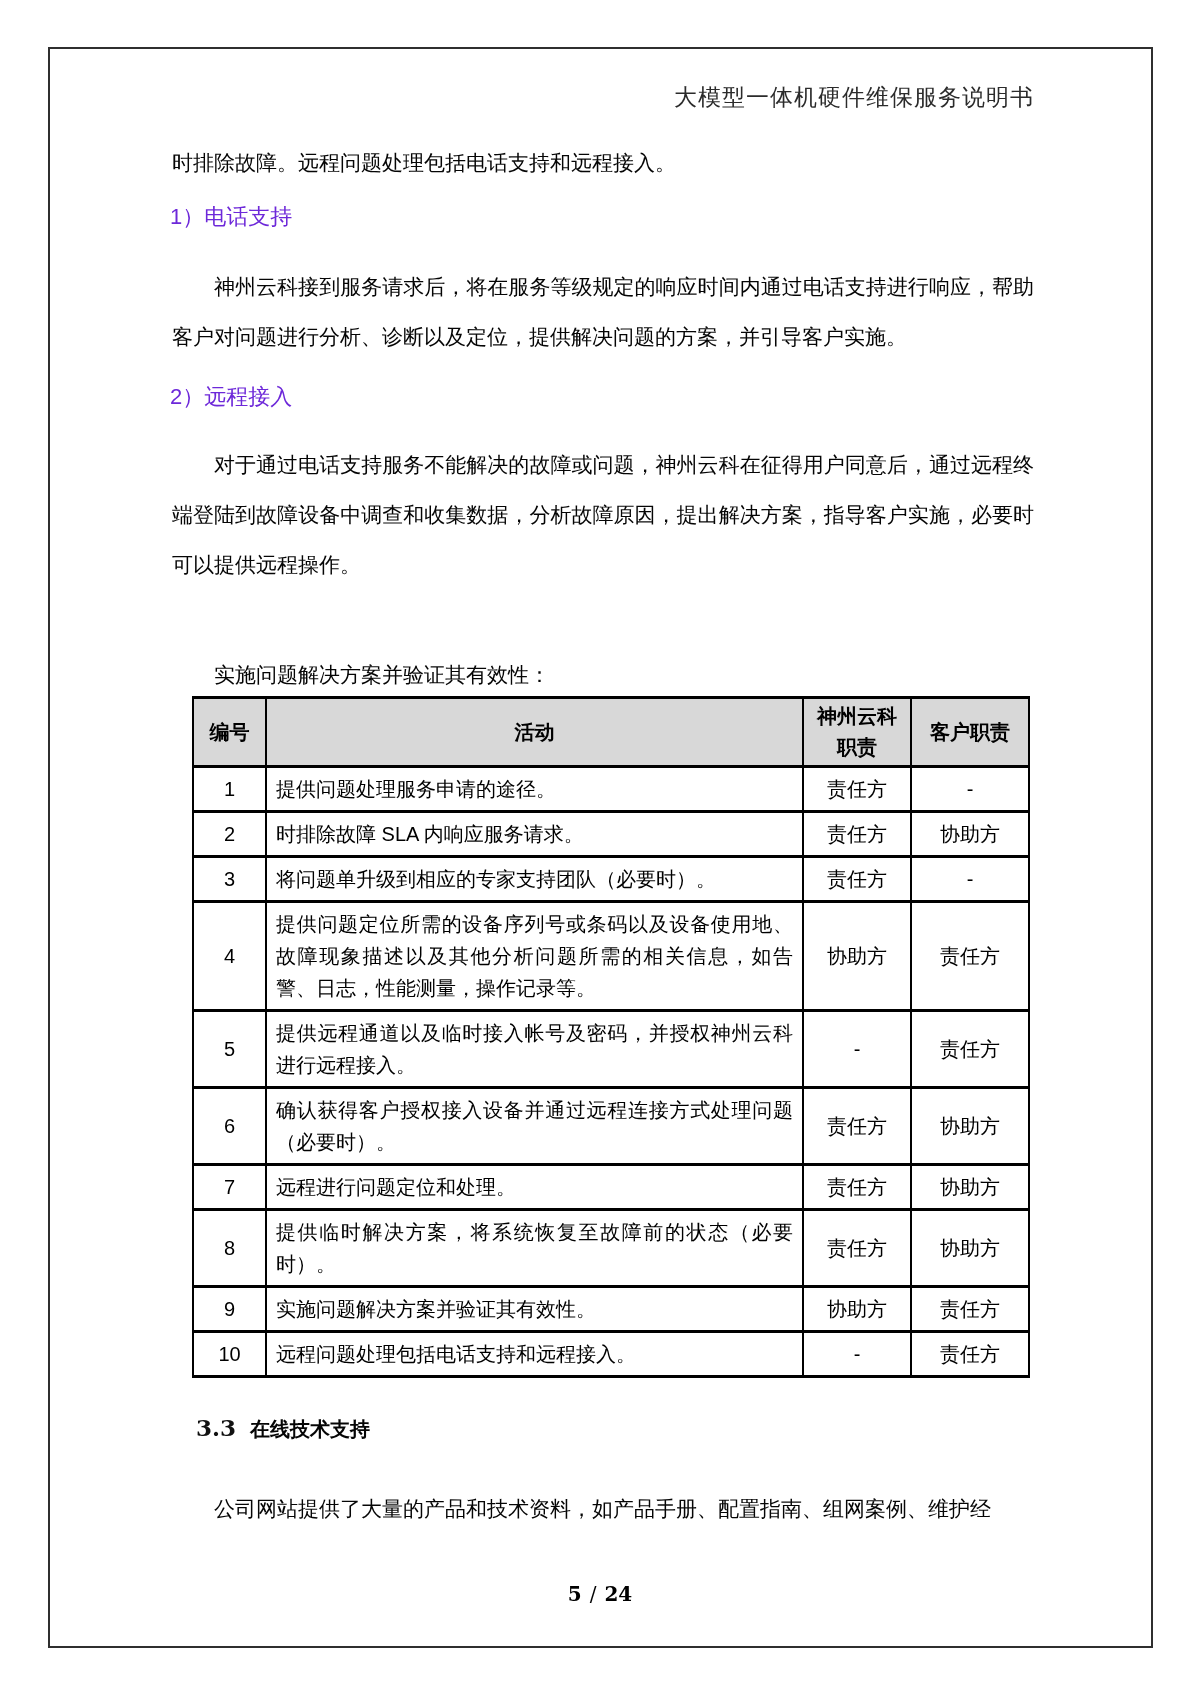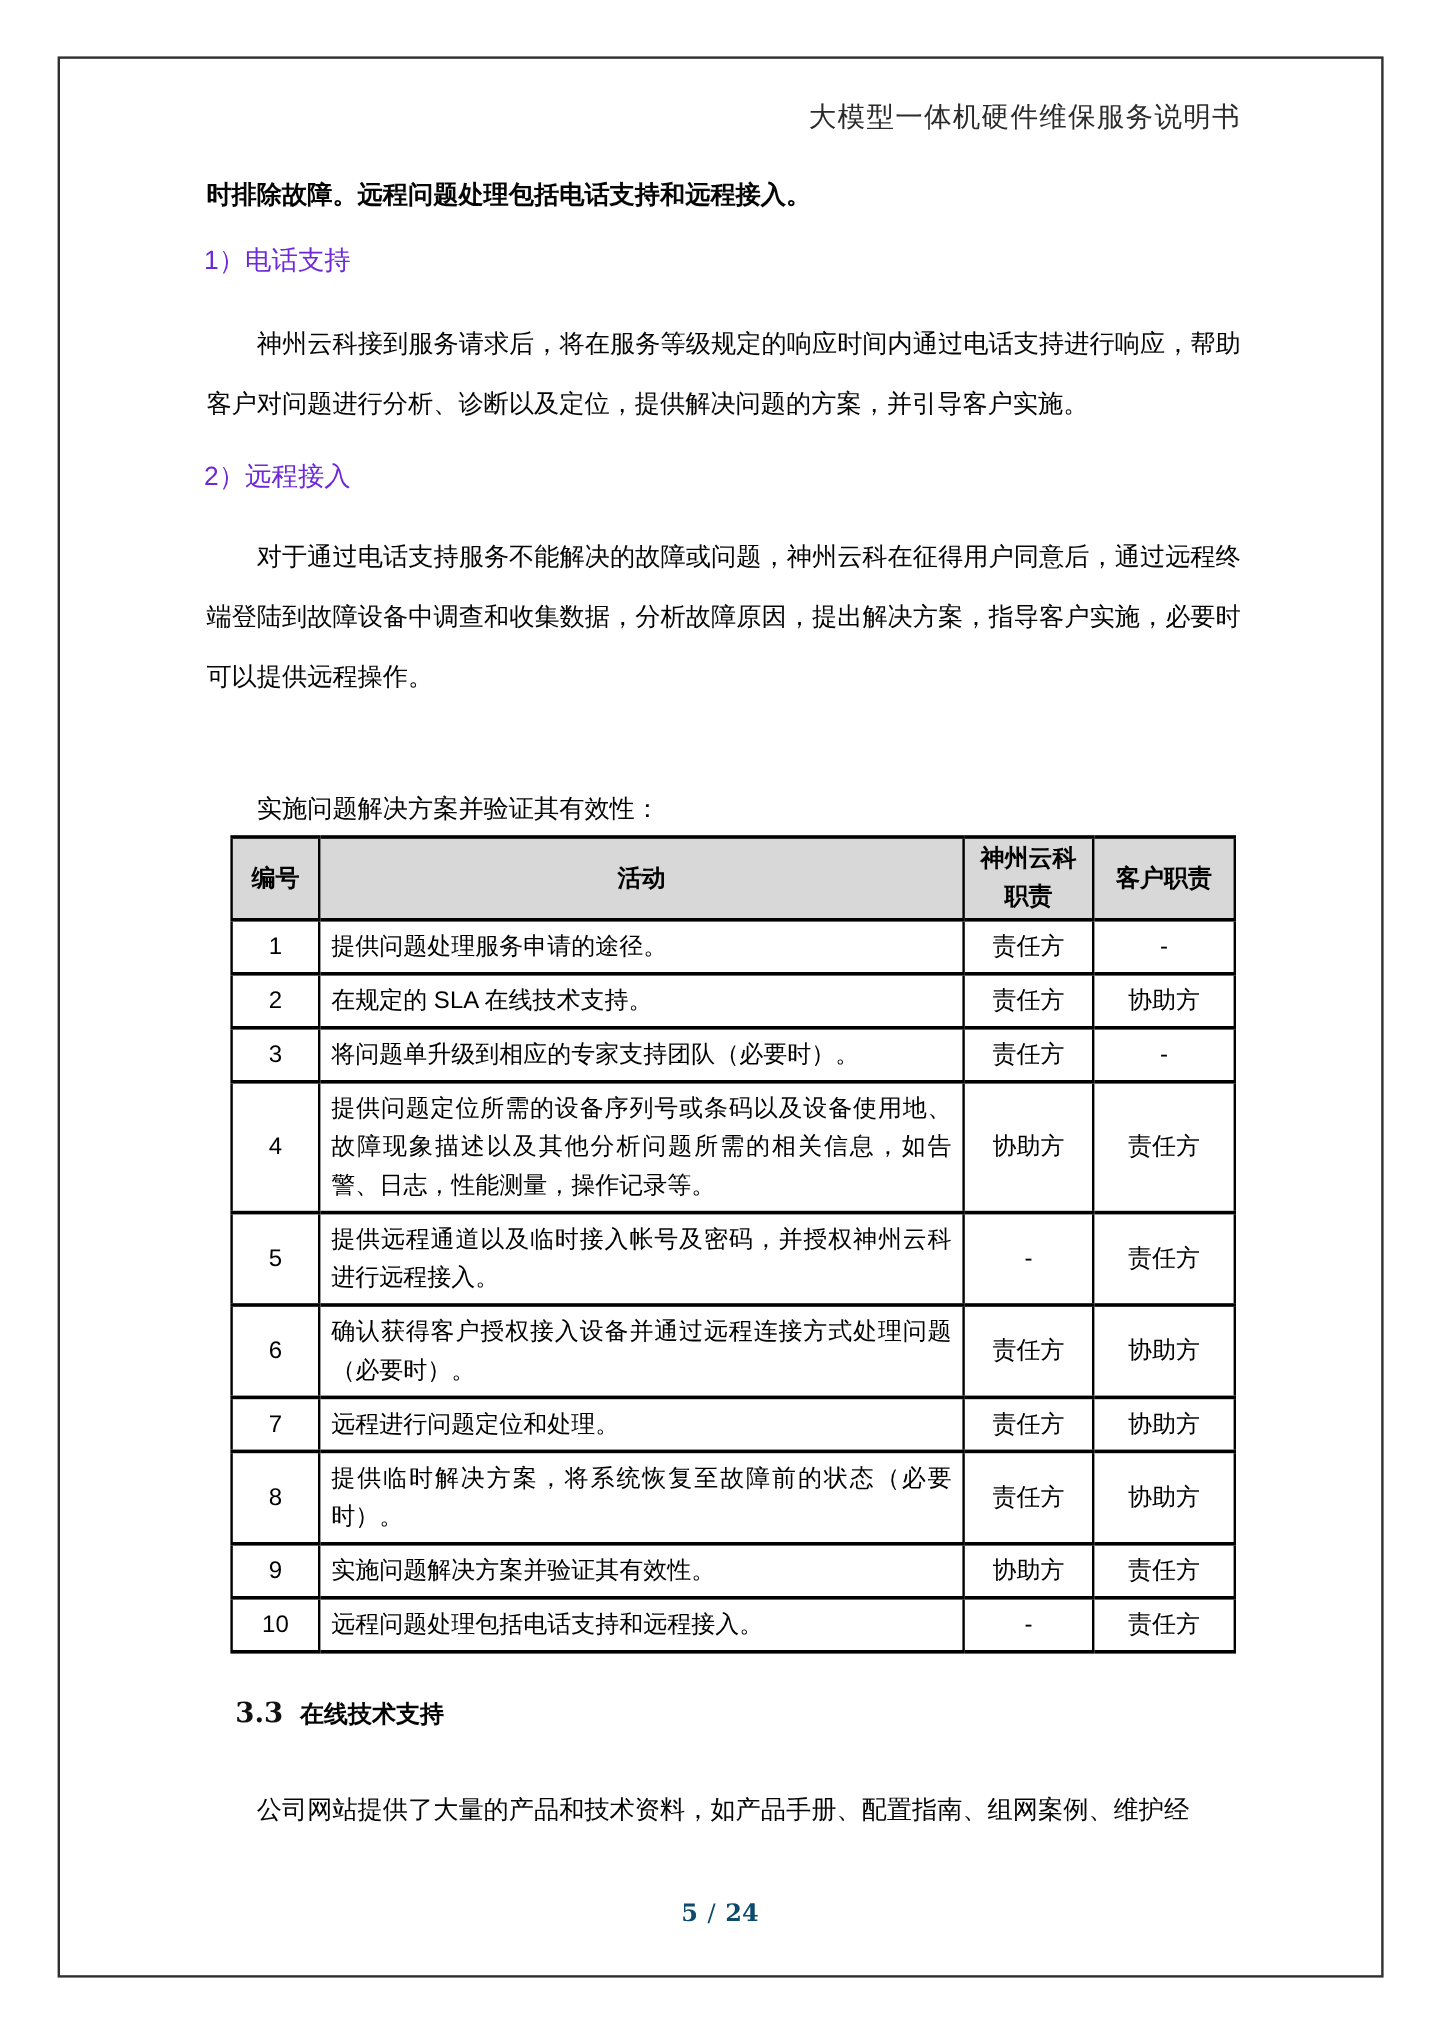--- a/index.html
+++ b/index.html
@@ -14,21 +14,21 @@
   .page-border {
     left: 48px; top: 47px; width: 1105px; height: 1601px;
     border: 2px solid #2f2f2f; pointer-events: none;
   }
   .header-title {
     top: 82px; right: 166px;
     font-family: "DejaVu Serif", "Liberation Serif", serif;
     font-size: 23px; color: #2b2b2b; letter-spacing: 1px;
   }
   .body-text { font-size: 21px; line-height: 50px; text-align: justify; color: #050505; }
-  .intro { top: 138px; left: 172px; width: 862px; font-weight: bold; }
+  .intro { top: 138px; left: 172px; width: 862px; }
   .sec-heading { font-size: 22px; font-weight: normal; color: #6d28d9; }
   .h-sec1 { top: 202px; left: 170px; }
   .p-sec1 { top: 262px; left: 172px; width: 862px; text-indent: 2em; }
   .h-sec2 { top: 382px; left: 170px; }
   .p-sec2 { top: 440px; left: 172px; width: 862px; text-indent: 2em; }
   .table-intro { top: 650px; left: 172px; width: 862px; text-indent: 2em; }
 
   table.resp { border-collapse: collapse; table-layout: fixed; position: absolute; top: 696px; left: 192px; width: 836px; padding-left: 44px; }
   table.resp th, table.resp td {
     border-style: solid; border-color: #000;
@@ -44,21 +44,21 @@
   .sec33 { top: 1414px; left: 196px; }
   .sec33 .num {
     font-family: "DejaVu Serif", "Liberation Serif", serif;
     font-size: 23px; color: #111; margin-right: 14px; font-weight: bold;
   }
   .sec33 .ttl { font-size: 20px; font-weight: bold; color: #050505; }
   .p-sec33 { top: 1484px; left: 172px; width: 862px; text-indent: 2em; }
   .footer {
     top: 1582px; left: 0; width: 1200px; text-align: center;
     font-family: "DejaVu Serif", "Liberation Serif", serif;
-    font-size: 20px; color: #0c4a6e;
+    font-size: 20px; color: #000000;
   }
   .footer .pg { font-weight: bold; }
   .footer .sep { font-weight: normal; margin: 0 8px; }
 </style>
 </head>
 <body>
 
 <div class="abs page-border"></div>
 
 <div class="abs header-title">大模型一体机硬件维保服务说明书</div>
@@ -93,21 +93,21 @@
   </thead>
   <tbody>
     <tr>
       <td class="c">1</td>
       <td class="act">提供问题处理服务申请的途径。</td>
       <td class="c">责任方</td>
       <td class="c">-</td>
     </tr>
     <tr>
       <td class="c">2</td>
-      <td class="act">在规定的 SLA 在线技术支持。</td>
+      <td class="act">时排除故障 SLA 内响应服务请求。</td>
       <td class="c">责任方</td>
       <td class="c">协助方</td>
     </tr>
     <tr>
       <td class="c">3</td>
       <td class="act">将问题单升级到相应的专家支持团队（必要时）。</td>
       <td class="c">责任方</td>
       <td class="c">-</td>
     </tr>
     <tr>

